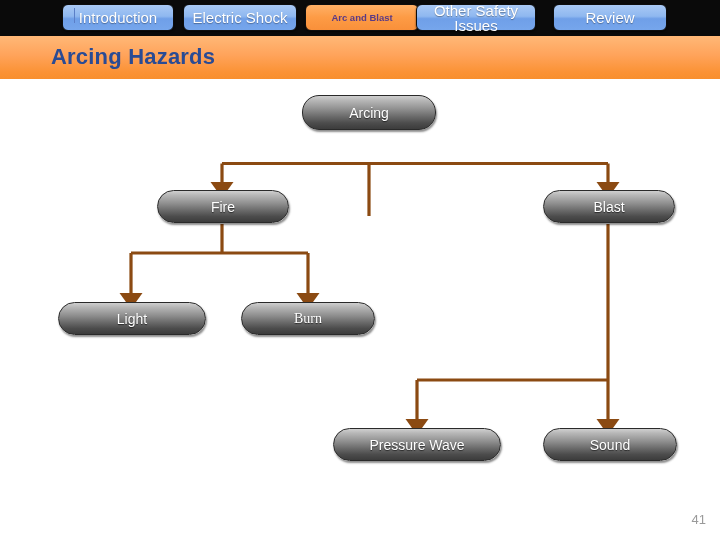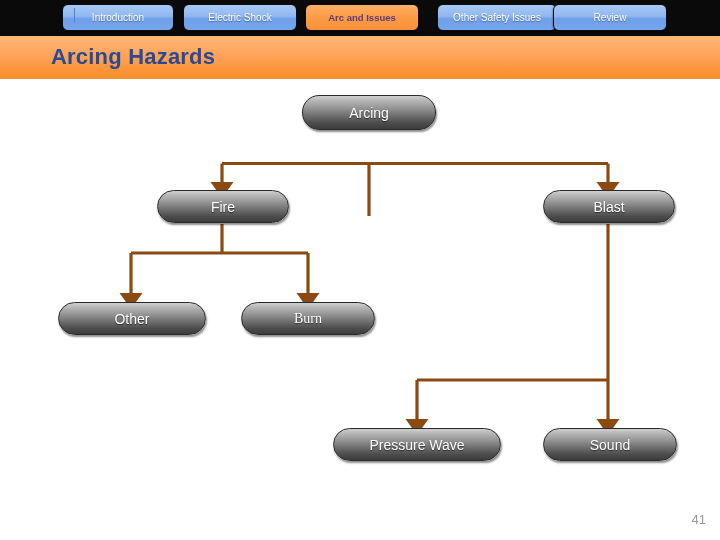--- a/index.html
+++ b/index.html
@@ -33,33 +33,33 @@
     display: flex;
     align-items: center;
     justify-content: center;
     text-align: center;
     line-height: 1;
     box-shadow: 0 1px 2px rgba(0,0,0,0.65);
   }
   .nav-tab.blue {
     background: linear-gradient(to bottom, #a9c9f5 0%, #8fb8f0 45%, #6f9fe8 55%, #76a6ec 100%);
     color: #ffffff;
-    font-size: 10px;
+    font-size: 15px;
     text-shadow: 0 1px 1px rgba(0,0,0,0.35);
   }
   .nav-tab.active {
     background: linear-gradient(to bottom, #ffb066 0%, #fd9b45 50%, #f9903a 100%);
     color: #5a3a86;
     font-size: 9.5px;
     font-weight: bold;
   }
   #tab-introduction { left: 62px;  width: 112px; }
   #tab-electric     { left: 183px; width: 114px; }
   #tab-arcblast     { left: 305px; width: 114px; }
-  #tab-other        { left: 437px; width: 120px; }
+  #tab-other        { left: 416px; width: 120px; }
   #tab-review       { left: 553px; width: 114px; }
 
   
   #intro-caret {
     position: absolute;
     left: 11px; top: 3px;
     width: 1px; height: 15px;
     background: #5b7fc7;
   }
 
@@ -131,21 +131,21 @@
   <div class="nav-tab blue" id="tab-introduction">
     <span id="intro-caret"></span>
     <span>Introduction</span>
   </div>
 
   <div class="nav-tab blue" id="tab-electric">
     <span>Electric Shock</span>
   </div>
 
   <div class="nav-tab active" id="tab-arcblast">
-    <span>Arc and Issues</span>
+    <span>Arc and Blast</span>
   </div>
 
   <div class="nav-tab blue" id="tab-other">
     <span>Other Safety Issues</span>
   </div>
 
   <div class="nav-tab blue" id="tab-review">
     <span>Review</span>
   </div>
 
@@ -190,21 +190,21 @@
 
   <div class="node" style="left:157px; top:111px; width:132px; height:33px;">
     <span>Fire</span>
   </div>
 
   <div class="node" style="left:543px; top:111px; width:132px; height:33px;">
     <span>Blast</span>
   </div>
 
   <div class="node" style="left:58px; top:223px; width:148px; height:33px;">
-    <span>Other</span>
+    <span>Light</span>
   </div>
 
   <div class="node" style="left:241px; top:223px; width:134px; height:33px;font-family:Liberation Serif, serif;">
     <span>Burn</span>
   </div>
 
   <div class="node" style="left:333px; top:349px; width:168px; height:33px;">
     <span>Pressure Wave</span>
   </div>
 

